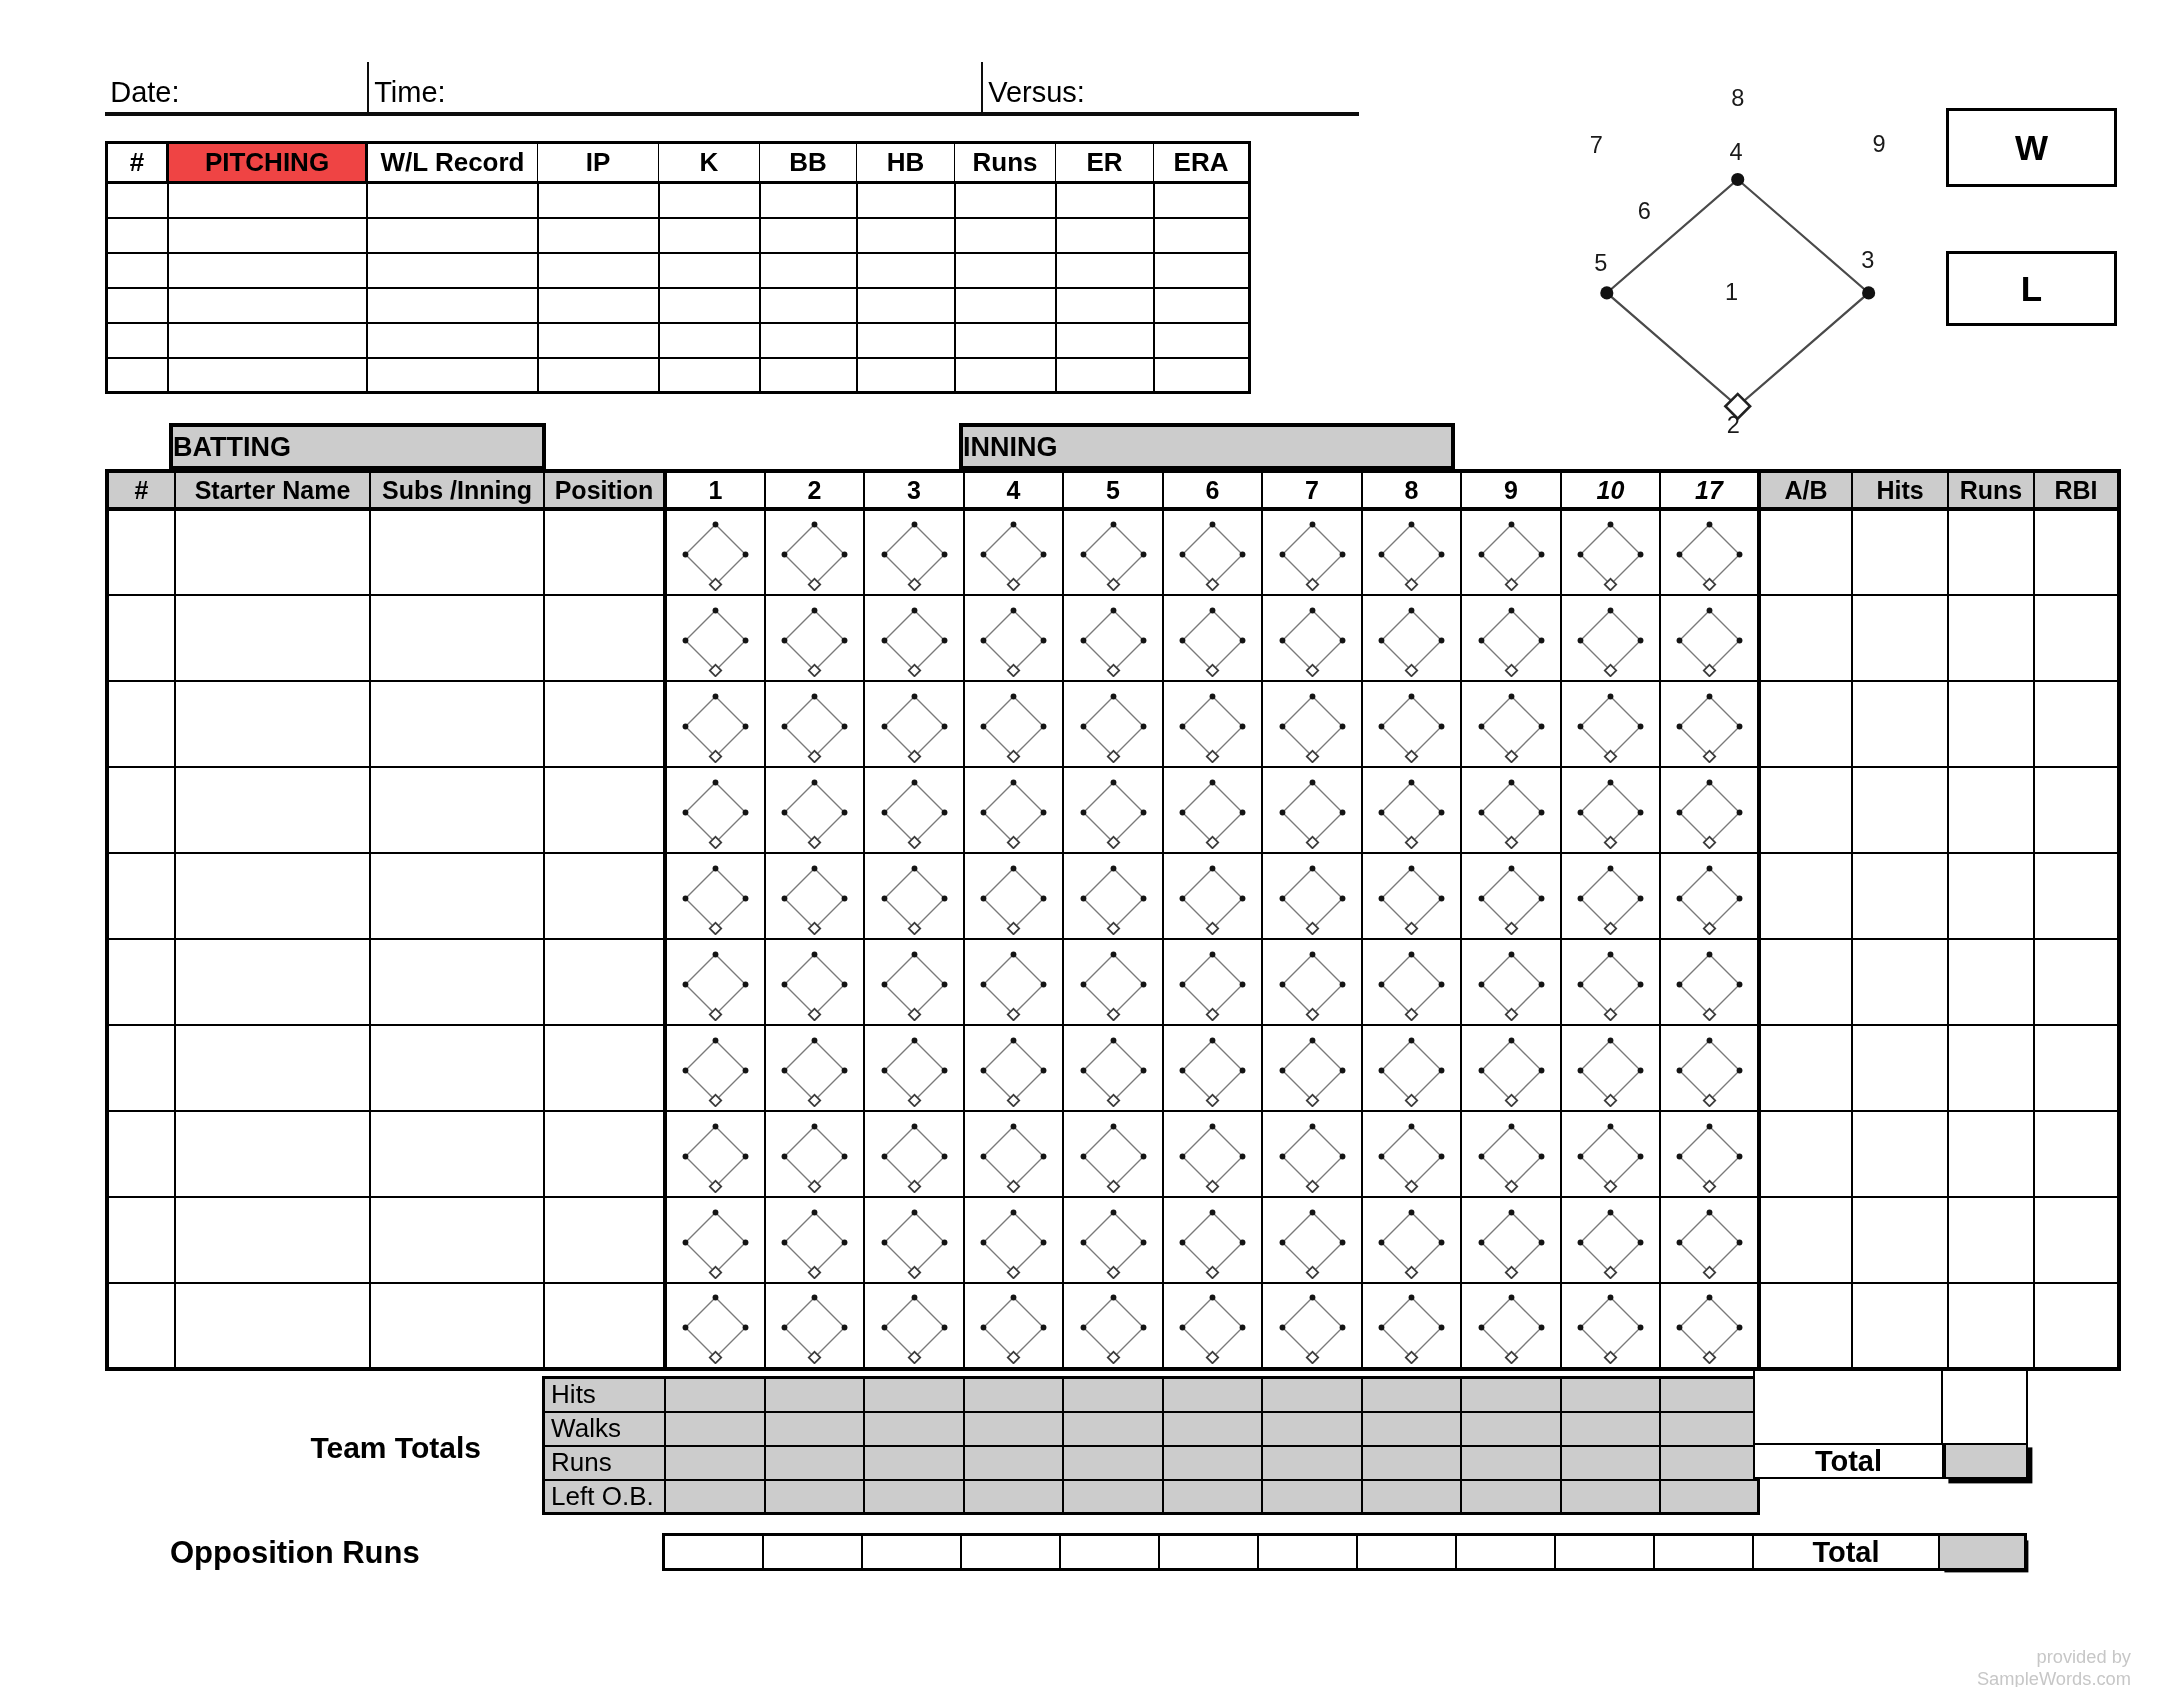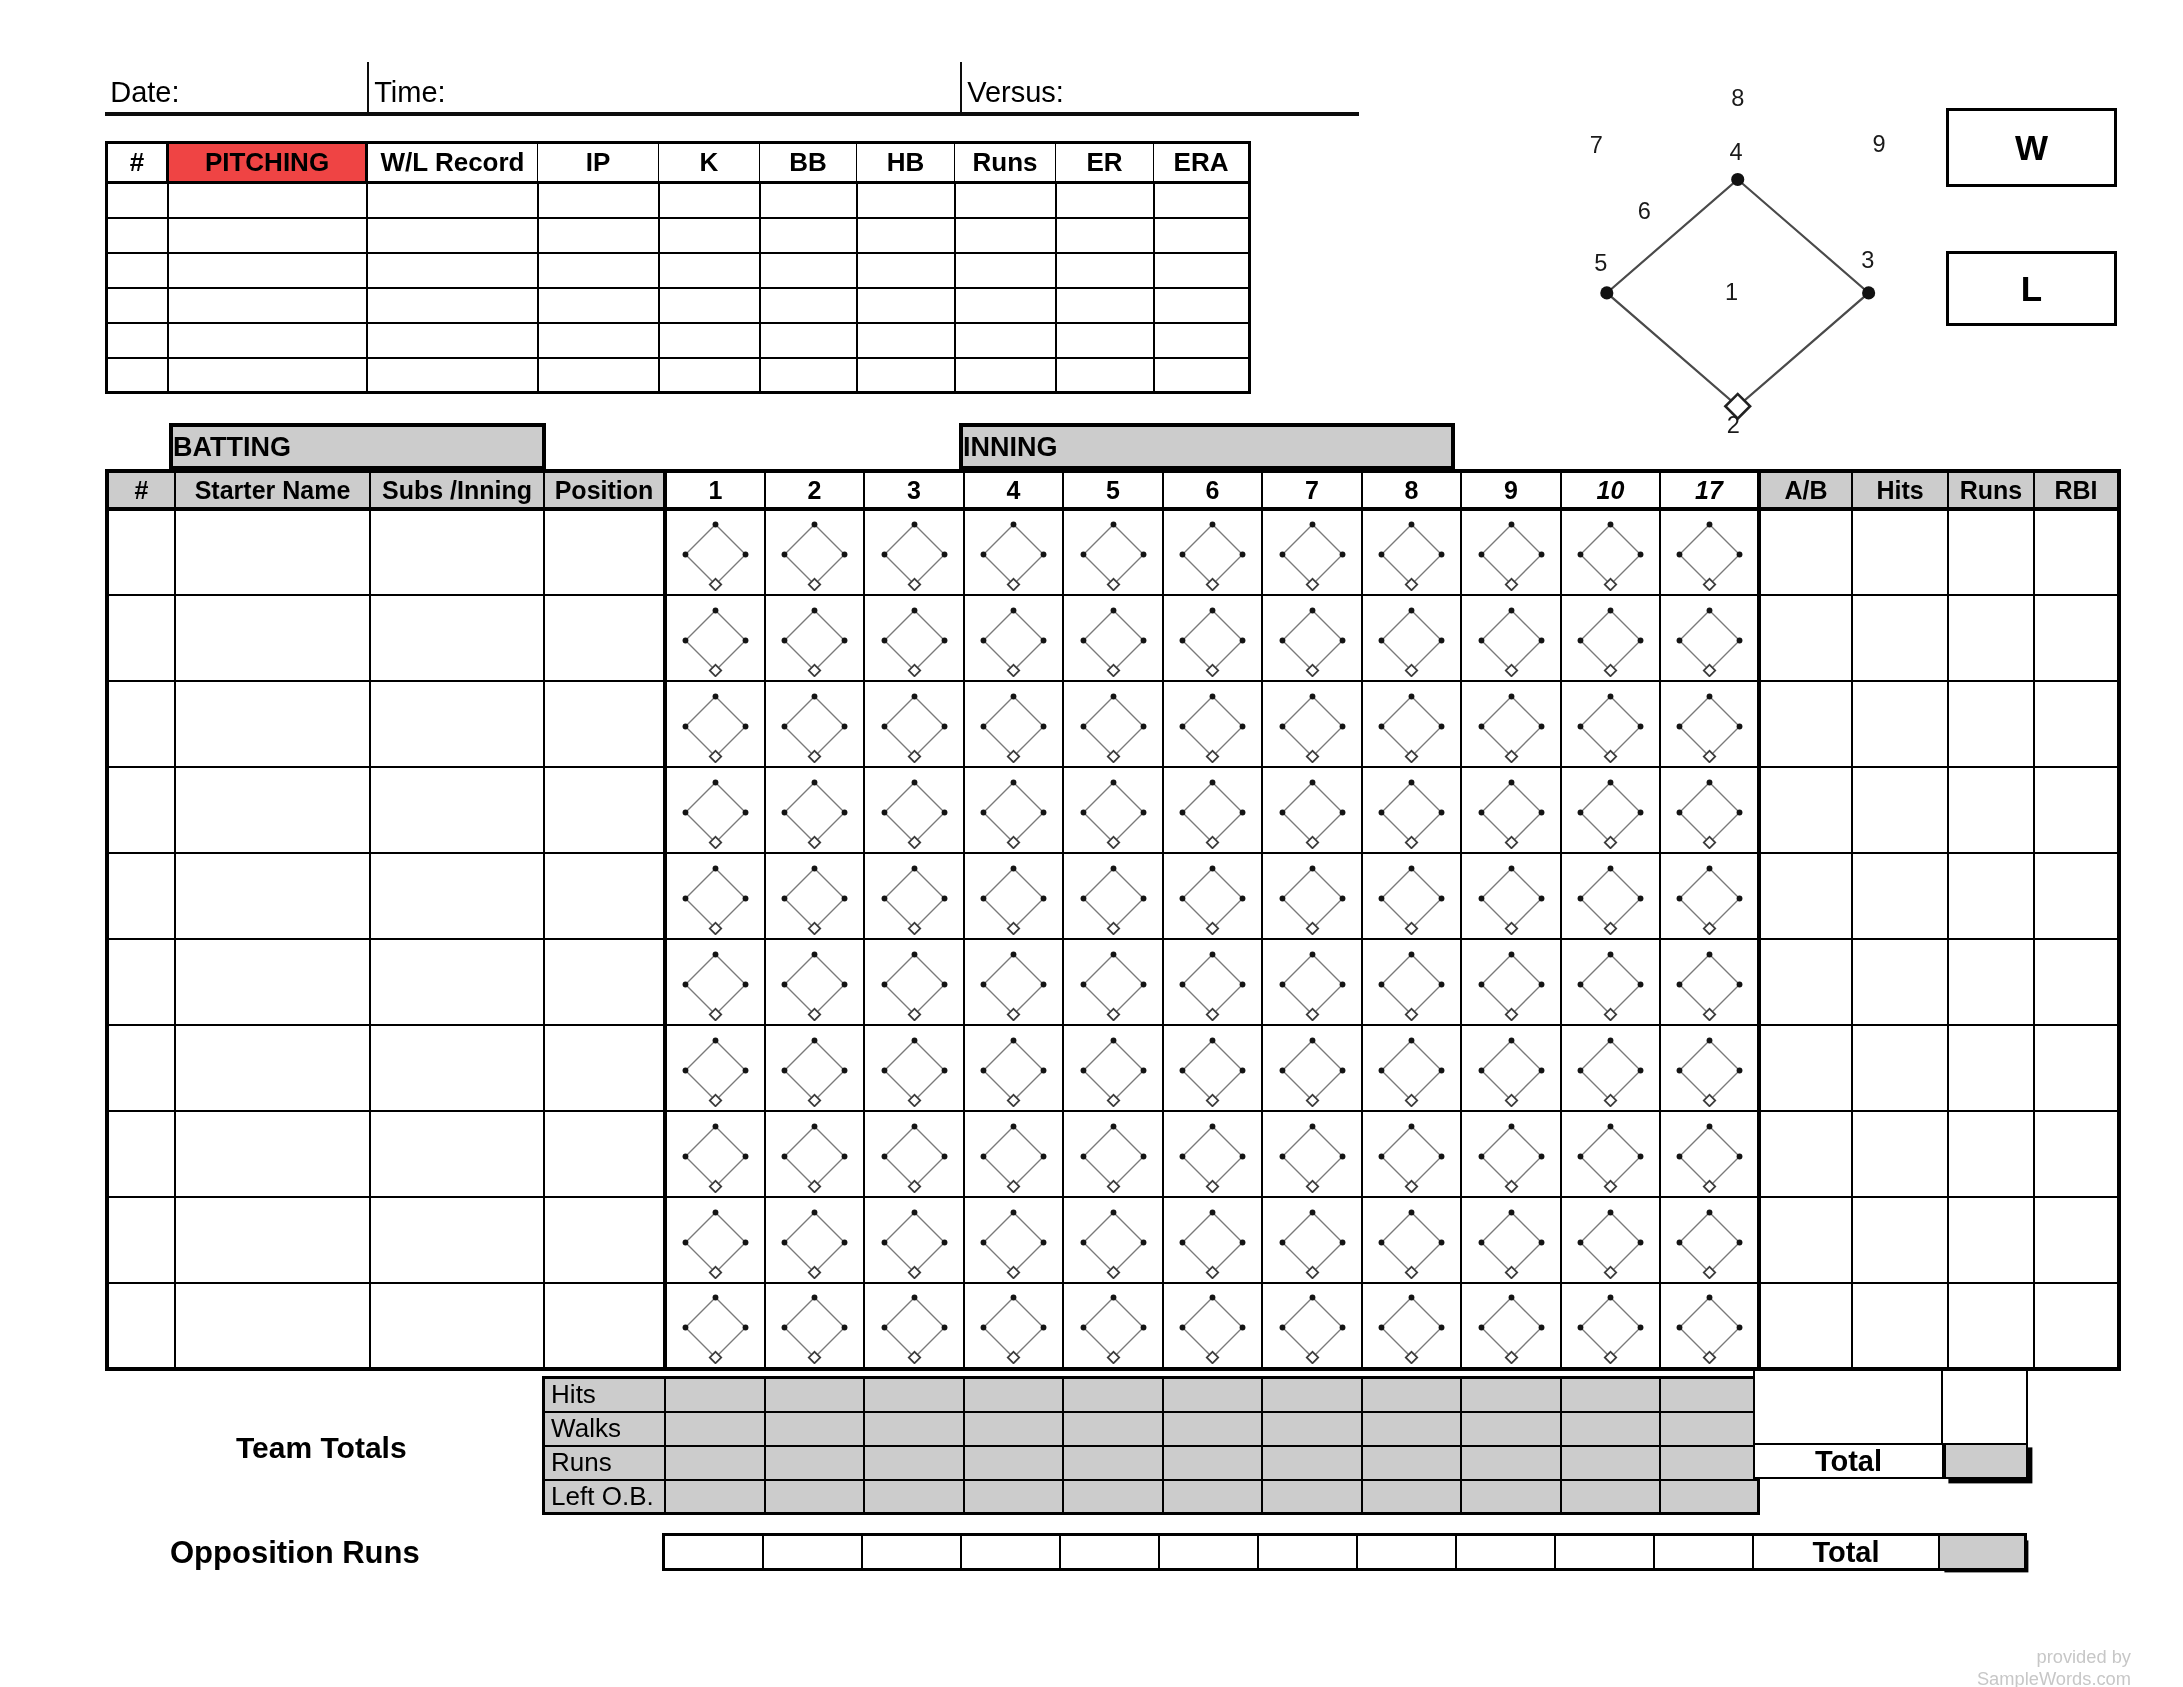--- a/index.html
+++ b/index.html
@@ -43,21 +43,21 @@
   #batting-table { border: 4.4px solid #000; }
   #batting-table th { height: 38px; font-size: 25px; font-weight: bold;
     border: 2.6px solid #000; border-bottom: 4.4px solid #000; text-align: center; background: #fff; }
   #batting-table th.hdr-gray { background: #cccccc; }
   #batting-table th.it { font-style: italic; }
   #batting-table td { height: 86px; border: 2.6px solid #000; background: #fff; }
   #batting-table .thick-left { border-left: 4.4px solid #000 !important; }
   .mini-diamond { width: 73px; height: 73px; display: block; margin: 4.4px auto 0 auto; }
 
   
-  #team-title { left: 236px; top: 1431px; width: 245px; text-align: left;
+  #team-title { left: 236px; top: 1431px; width: 245px; text-align: right;
     font-size: 30px; font-weight: bold; }
   #team-grid-wrap { left: 542px; top: 1376px; }
   #team-grid { border: 3.5px solid #000; }
   #team-grid th { height: 34px; background: #cccccc; border: 2.6px solid #000;
     font-size: 26px; font-weight: normal; text-align: left; padding-left: 6.1px; }
   #team-grid td { height: 34px; background: #cccccc; border: 2.6px solid #000; }
 
   
   #tt-ext { left: 1753px; top: 1371px; width: 275px; }
   #tt-ext .r1 { display: flex; height: 72px; border-left: 2.6px solid #000; }
@@ -87,21 +87,21 @@
 </head>
 <body>
 
 <div class="abs" id="top-fields">
   <div class="tf-sec" style="left:0;width:262px;">
     <span class="tf-label">Date:</span>
   </div>
   <div class="tf-sec sep" style="left:262px;width:270px;">
     <span class="tf-label">Time:</span>
   </div>
-  <div class="tf-sec sep" style="left:855px;width:398px;">
+  <div class="tf-sec sep" style="left:876px;width:398px;">
     <span class="tf-label">Versus:</span>
   </div>
 </div>
 
 <div class="abs" id="pitching-wrap">
   <table class="sheet" id="pitching-table">
     <colgroup>
       <col style="width:61px">
         <col style="width:199px">
         <col style="width:171px">

